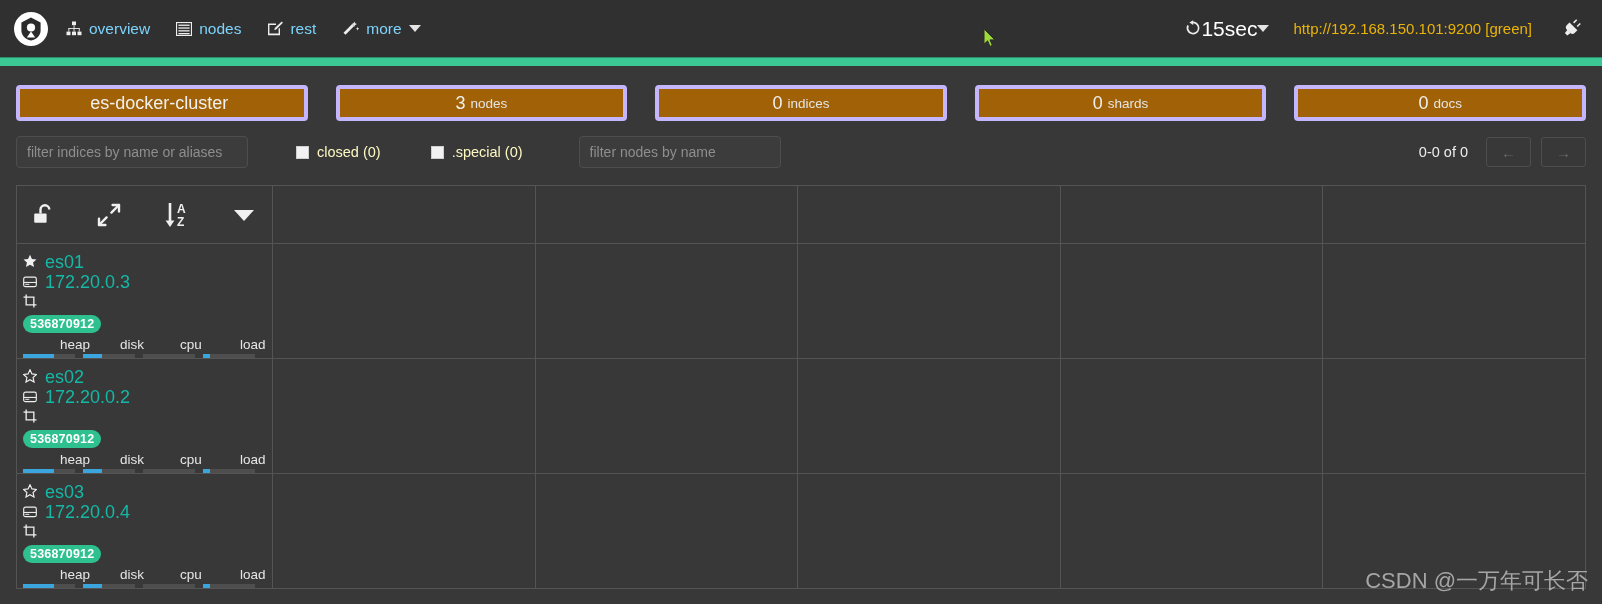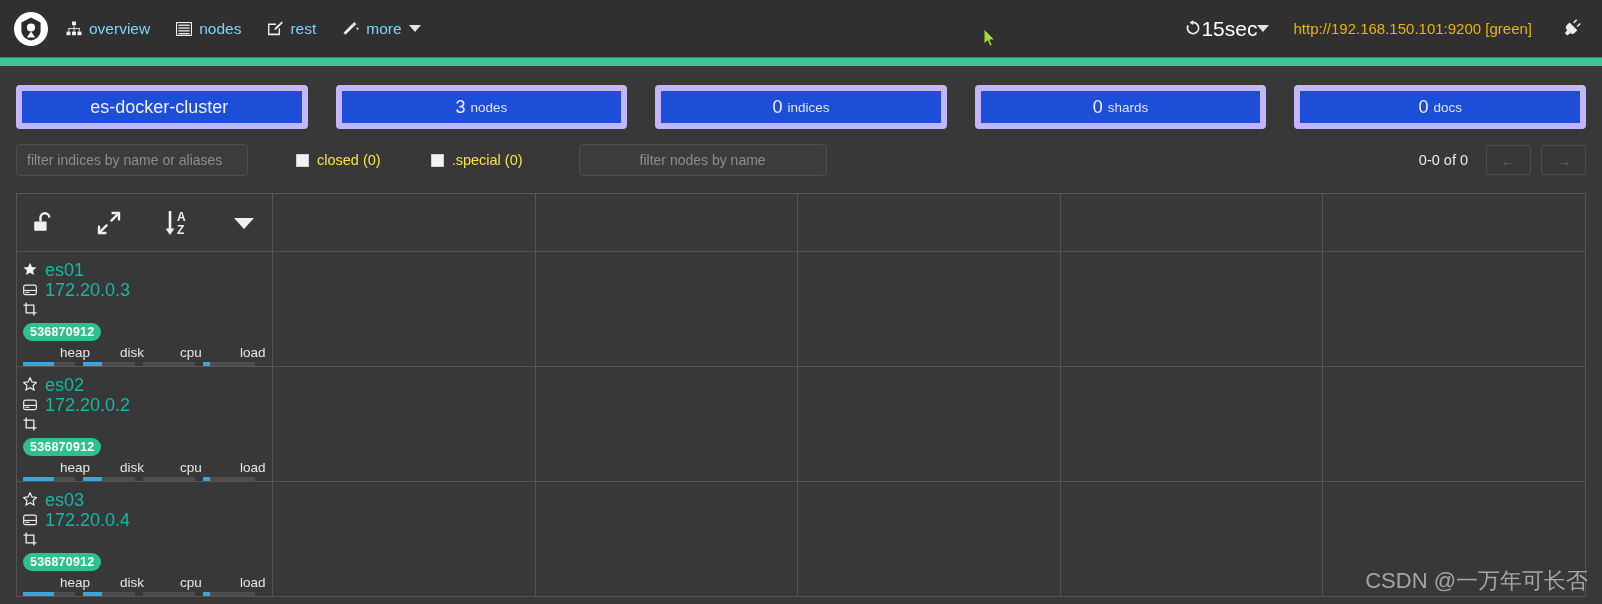--- a/index.html
+++ b/index.html
@@ -61,25 +61,25 @@
   .strip-gap { height: 5px; background: #383838; }
 
   
   .cards {
     display: flex;
     padding: 14px 16px 0 16px;
     gap: 28px;
   }
   .card {
     flex: 1 1 0;
-    height: 44px;
-    border: 6px solid #c4b5fd;
+    height: 36px;
+    border: 4px solid #c4b5fd;
     border-radius: 4px;
     display: flex; align-items: center; justify-content: center;
-    background: #1d4ed8;
+    background: #a16207;
     font-size: 17px; color: #f0f0f0;
     white-space: nowrap;
   }
   .card .num { font-size: 18px; }
   .card .unit { font-size: 13.5px; margin-left: 5px; color: #e4e4e4; }
   .card.cluster-name { font-size: 16px; }
 
   
   .filters {
     display: flex;
@@ -93,24 +93,24 @@
     border-radius: 4px;
     background: #3c3c3c;
     color: #dcdcdc;
     font-size: 14px;
     padding: 0 10px;
     font-family: "Liberation Sans", sans-serif;
     outline: none;
   }
   .txt-input::placeholder { color: #8e8e8e; }
   #indices-filter { width: 232px; }
-  #nodes-filter { width: 248px; margin-left: 0; text-align: center; }
+  #nodes-filter { width: 202px; margin-left: 0; }
   .chk-wrap {
     display: flex; align-items: center; gap: 8px;
-    font-size: 14.5px; color: #fde047; cursor: pointer;
+    font-size: 14.5px; color: #fef9c3; cursor: pointer;
     white-space: nowrap;
   }
   .chk {
     width: 13px; height: 13px;
     background: #f2f2f2;
     border: 1px solid #cfcfcf;
     display: inline-block;
   }
   .pager {
     margin-left: auto;

